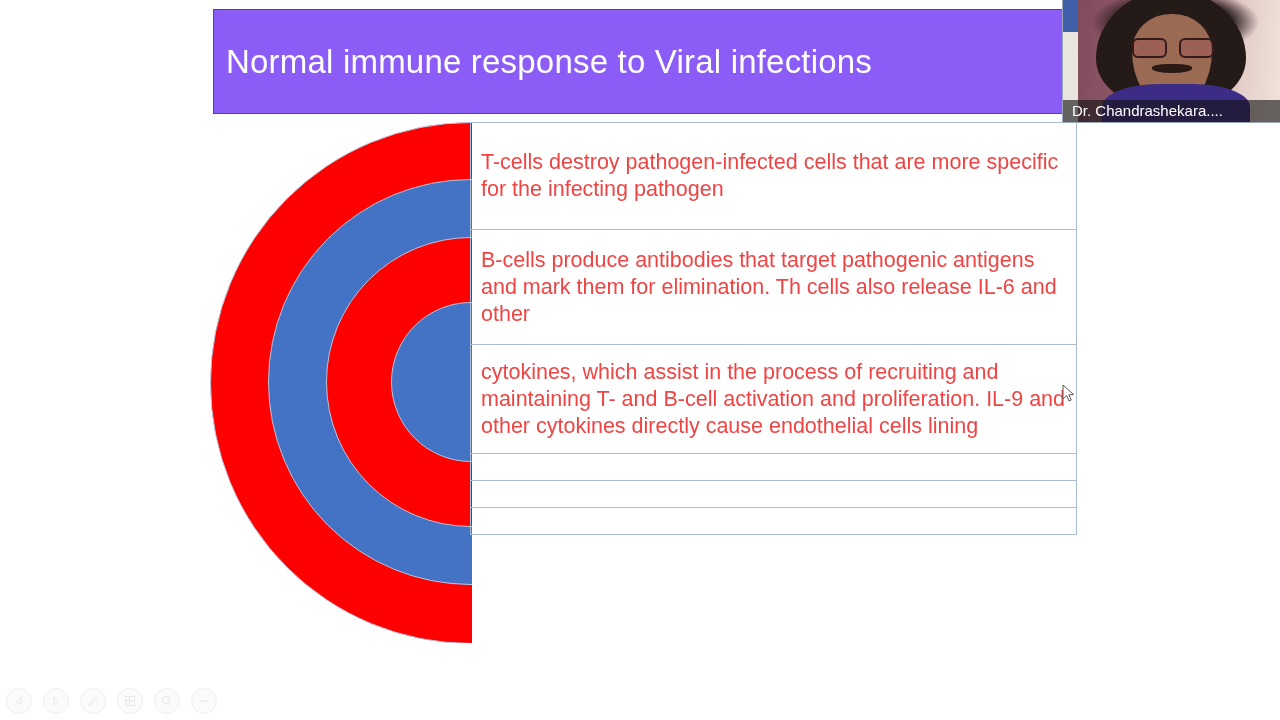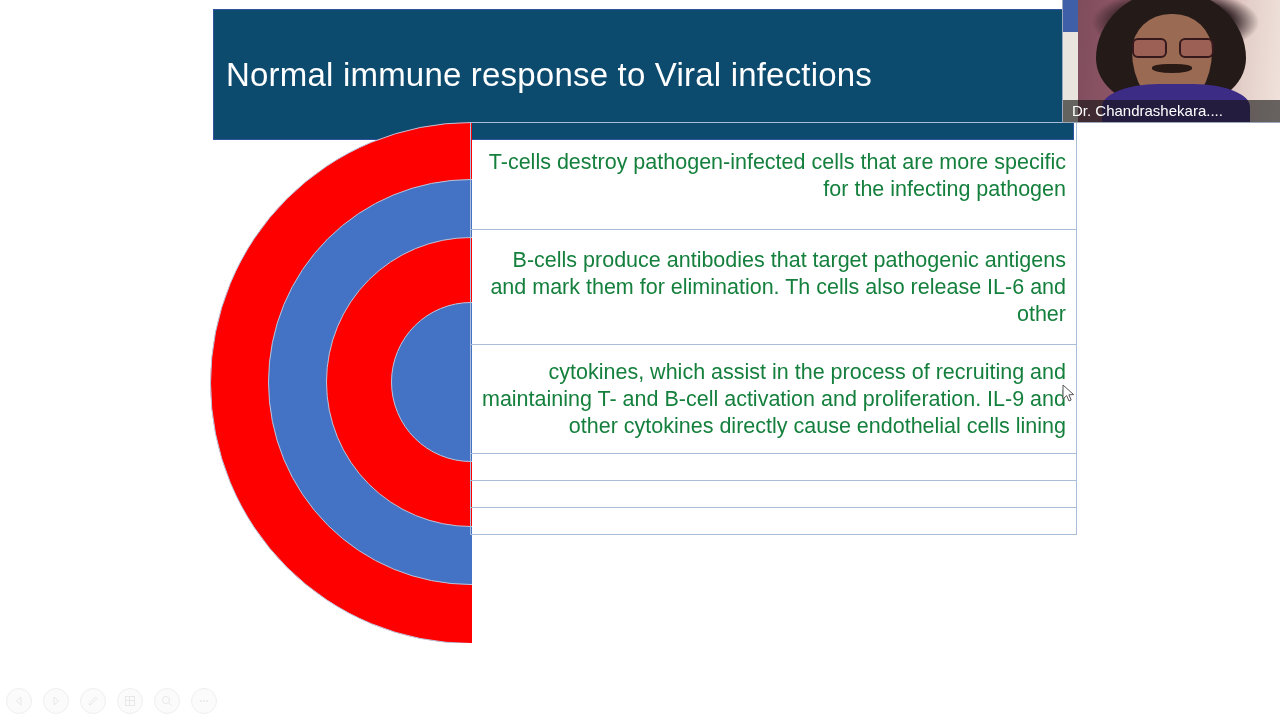--- a/index.html
+++ b/index.html
@@ -18,22 +18,22 @@
     height: 720px;
     background: #ffffff;
   }
 
   
   #title-banner {
     position: absolute;
     left: 213px;
     top: 9px;
     width: 861px;
-    height: 131px;
-    background: #0c4a6e;
+    height: 105px;
+    background: #8b5cf6;
     border: 1px solid #2f55a0;
     display: flex;
     align-items: center;
   }
   #title-text {
     color: #ffffff;
     font-size: 33px;
     font-weight: 400;
     letter-spacing: 0.2px;
     padding-left: 12px;
@@ -87,22 +87,22 @@
     border: 1px solid #a9bcd8;
     border-top: none;
     background: transparent;
     display: flex;
     align-items: center;
     justify-content: center;
     padding: 4px 10px;
   }
   .row:first-child { border-top: 1px solid #a9bcd8; }
   .row-text {
-    text-align: right;
-    color: #15803d;
+    text-align: left;
+    color: #ef4444;
     font-size: 21.5px;
     line-height: 27px;
     font-family: "Liberation Sans", sans-serif;
   }
   .row.r1 { height: 108px; }
   .row.r2 { height: 115px; }
   .row.r3 { height: 109px; }
   .row.r4 { height: 108px; }
   .row.empty { height: 27px; }
 

